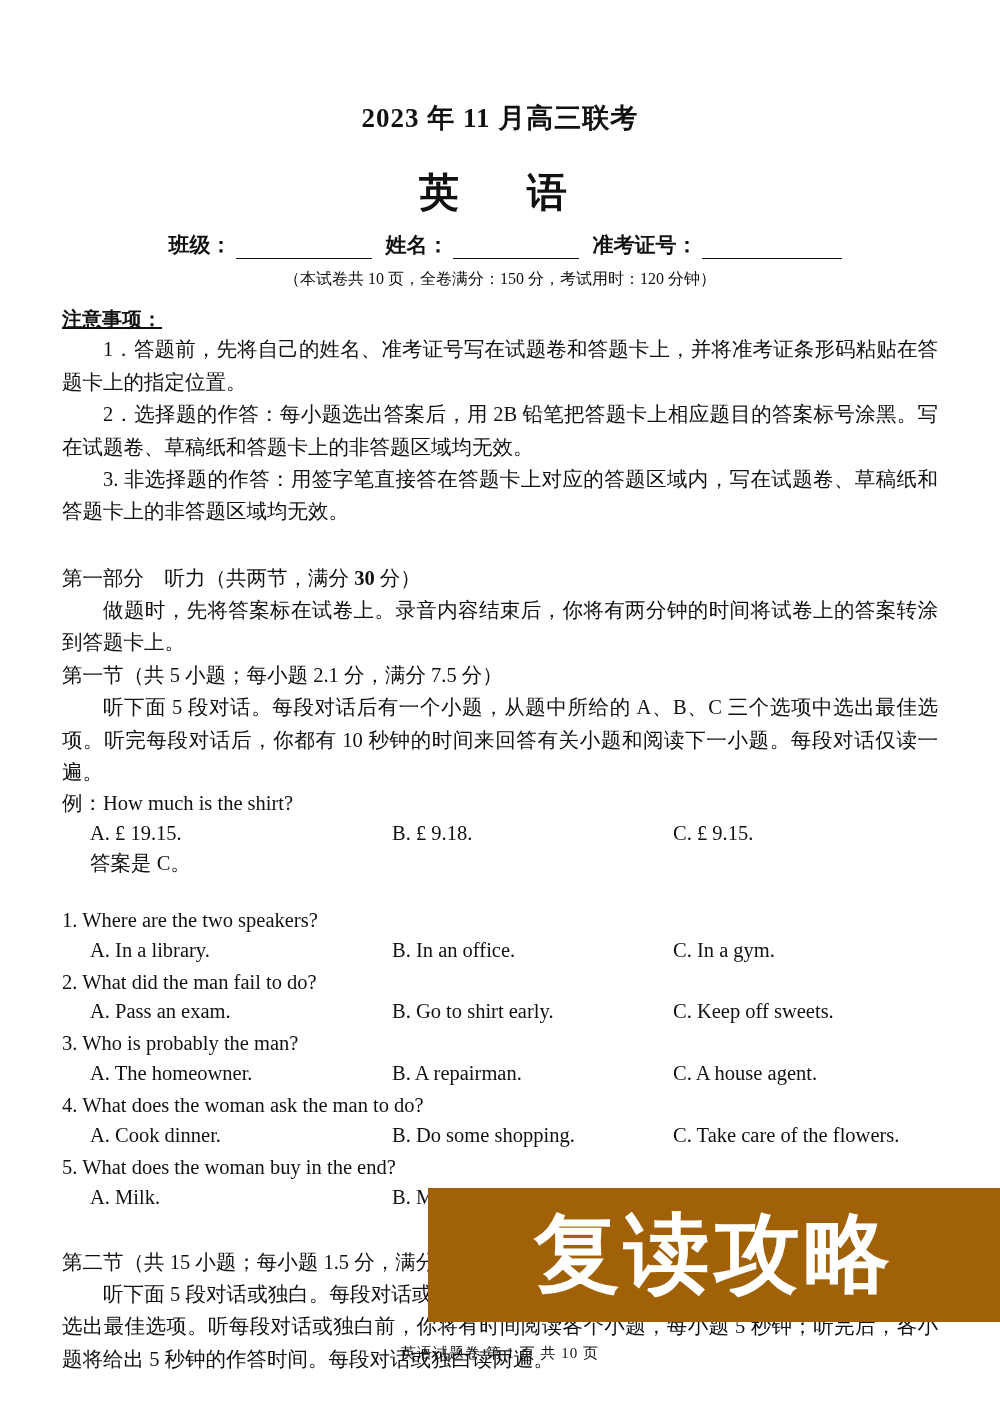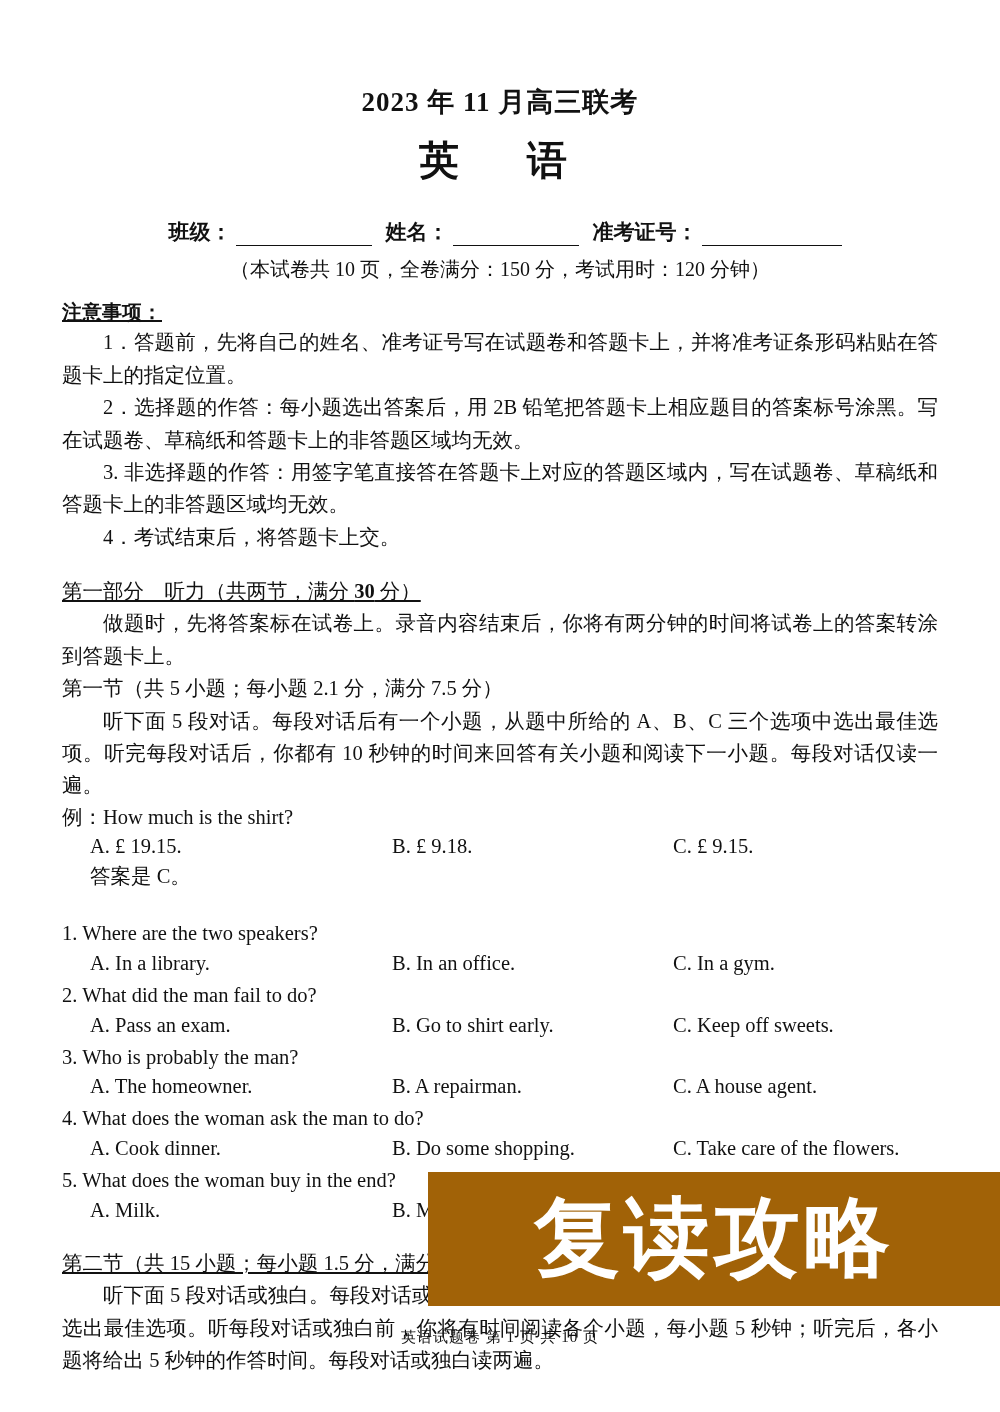--- a/index.html
+++ b/index.html
@@ -23,42 +23,42 @@
     height: 1412px;
     padding: 0;
   }
 
   
   .doc-title {
     text-align: center;
     font-size: 27px;
     font-weight: 700;
     letter-spacing: 1px;
-    margin: 0;
+    margin: 16px;
     padding-top: 86px;
     line-height: 1.2;
   }
   .subject-title {
     text-align: center;
     font-size: 40px;
     font-weight: 700;
     letter-spacing: 14px;
     margin: 0;
     padding-top: 20px;
     line-height: 1.15;
   }
 
   
   .id-row {
     display: flex;
     justify-content: center;
     align-items: flex-end;
     font-size: 21px;
     font-weight: 700;
-    margin-top: 34px;
+    margin-top: 15px;
     padding-left: 10px;
   }
   .id-field {
     display: flex;
     align-items: flex-end;
     white-space: nowrap;
   }
   .id-label { font-size: 21px; font-weight: 700; }
   .id-blank {
     display: inline-block;
@@ -66,21 +66,21 @@
     height: 20px;
     margin-left: 4px;
     margin-right: 14px;
   }
   .blank-class { width: 136px; }
   .blank-name  { width: 126px; }
   .blank-admit { width: 140px; margin-right: 0; }
 
   .exam-meta {
     text-align: center;
-    font-size: 20px;
+    font-size: 16px;
     margin-top: 10px;
     letter-spacing: 0px;
   }
 
   
   .content {
     padding: 0 62px 0 62px;
   }
   .notice-head {
     font-size: 20px;
@@ -96,21 +96,21 @@
     text-align: justify;
     text-justify: inter-ideograph;
   }
   p.indent { text-indent: 2em; }
 
   .sec-head {
     font-size: 20.5px;
     line-height: 1.58;
     margin: 0;
   }
-  .gap-before { margin-top: 22px; text-decoration: underline; }
+  .gap-before { margin-top: 34px; }
   .bold { font-weight: 700; }
 
   
   .q-stem {
     font-size: 20.5px;
     line-height: 1.5;
     margin: 0;
     white-space: nowrap;
   }
   .opt-row {
@@ -195,21 +195,20 @@
   </div>
 
   <div class="exam-meta">（本试卷共 10 页，全卷满分：150 分，考试用时：120 分钟）</div>
 
   <div class="content">
 
     <div class="notice-head">注意事项：</div>
     <p class="para indent">1．答题前，先将自己的姓名、准考证号写在试题卷和答题卡上，并将准考证条形码粘贴在答题卡上的指定位置。</p>
     <p class="para indent">2．选择题的作答：每小题选出答案后，用 2B 铅笔把答题卡上相应题目的答案标号涂黑。写在试题卷、草稿纸和答题卡上的非答题区域均无效。</p>
     <p class="para indent">3. 非选择题的作答：用签字笔直接答在答题卡上对应的答题区域内，写在试题卷、草稿纸和答题卡上的非答题区域均无效。</p>
-    <p class="para indent">4．考试结束后，将答题卡上交。</p>
 
     <div class="sec-head gap-before">
       <span>第一部分　听力（共两节，满分 </span><span class="bold">30</span><span> 分）</span>
     </div>
 
     <p class="para indent">做题时，先将答案标在试卷上。录音内容结束后，你将有两分钟的时间将试卷上的答案转涂到答题卡上。</p>
 
     <div class="sec-head">第一节（共 5 小题；每小题 2.1 分，满分 7.5 分）</div>
     <p class="para indent">听下面 5 段对话。每段对话后有一个小题，从题中所给的 A、B、C 三个选项中选出最佳选项。听完每段对话后，你都有 10 秒钟的时间来回答有关小题和阅读下一小题。每段对话仅读一遍。</p>
 

